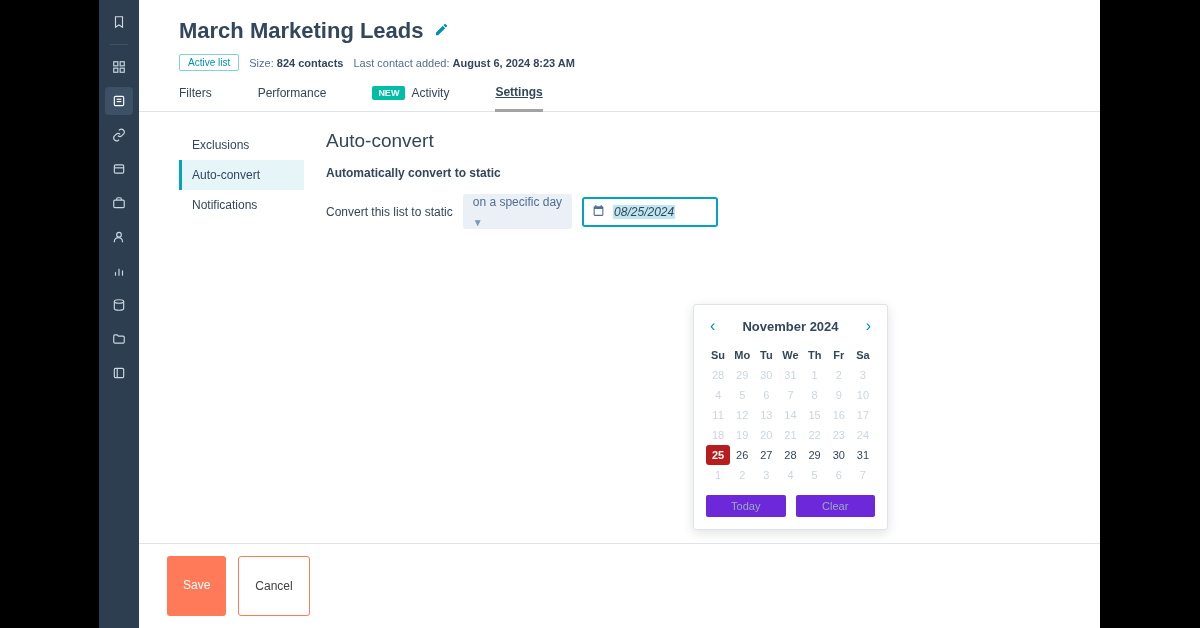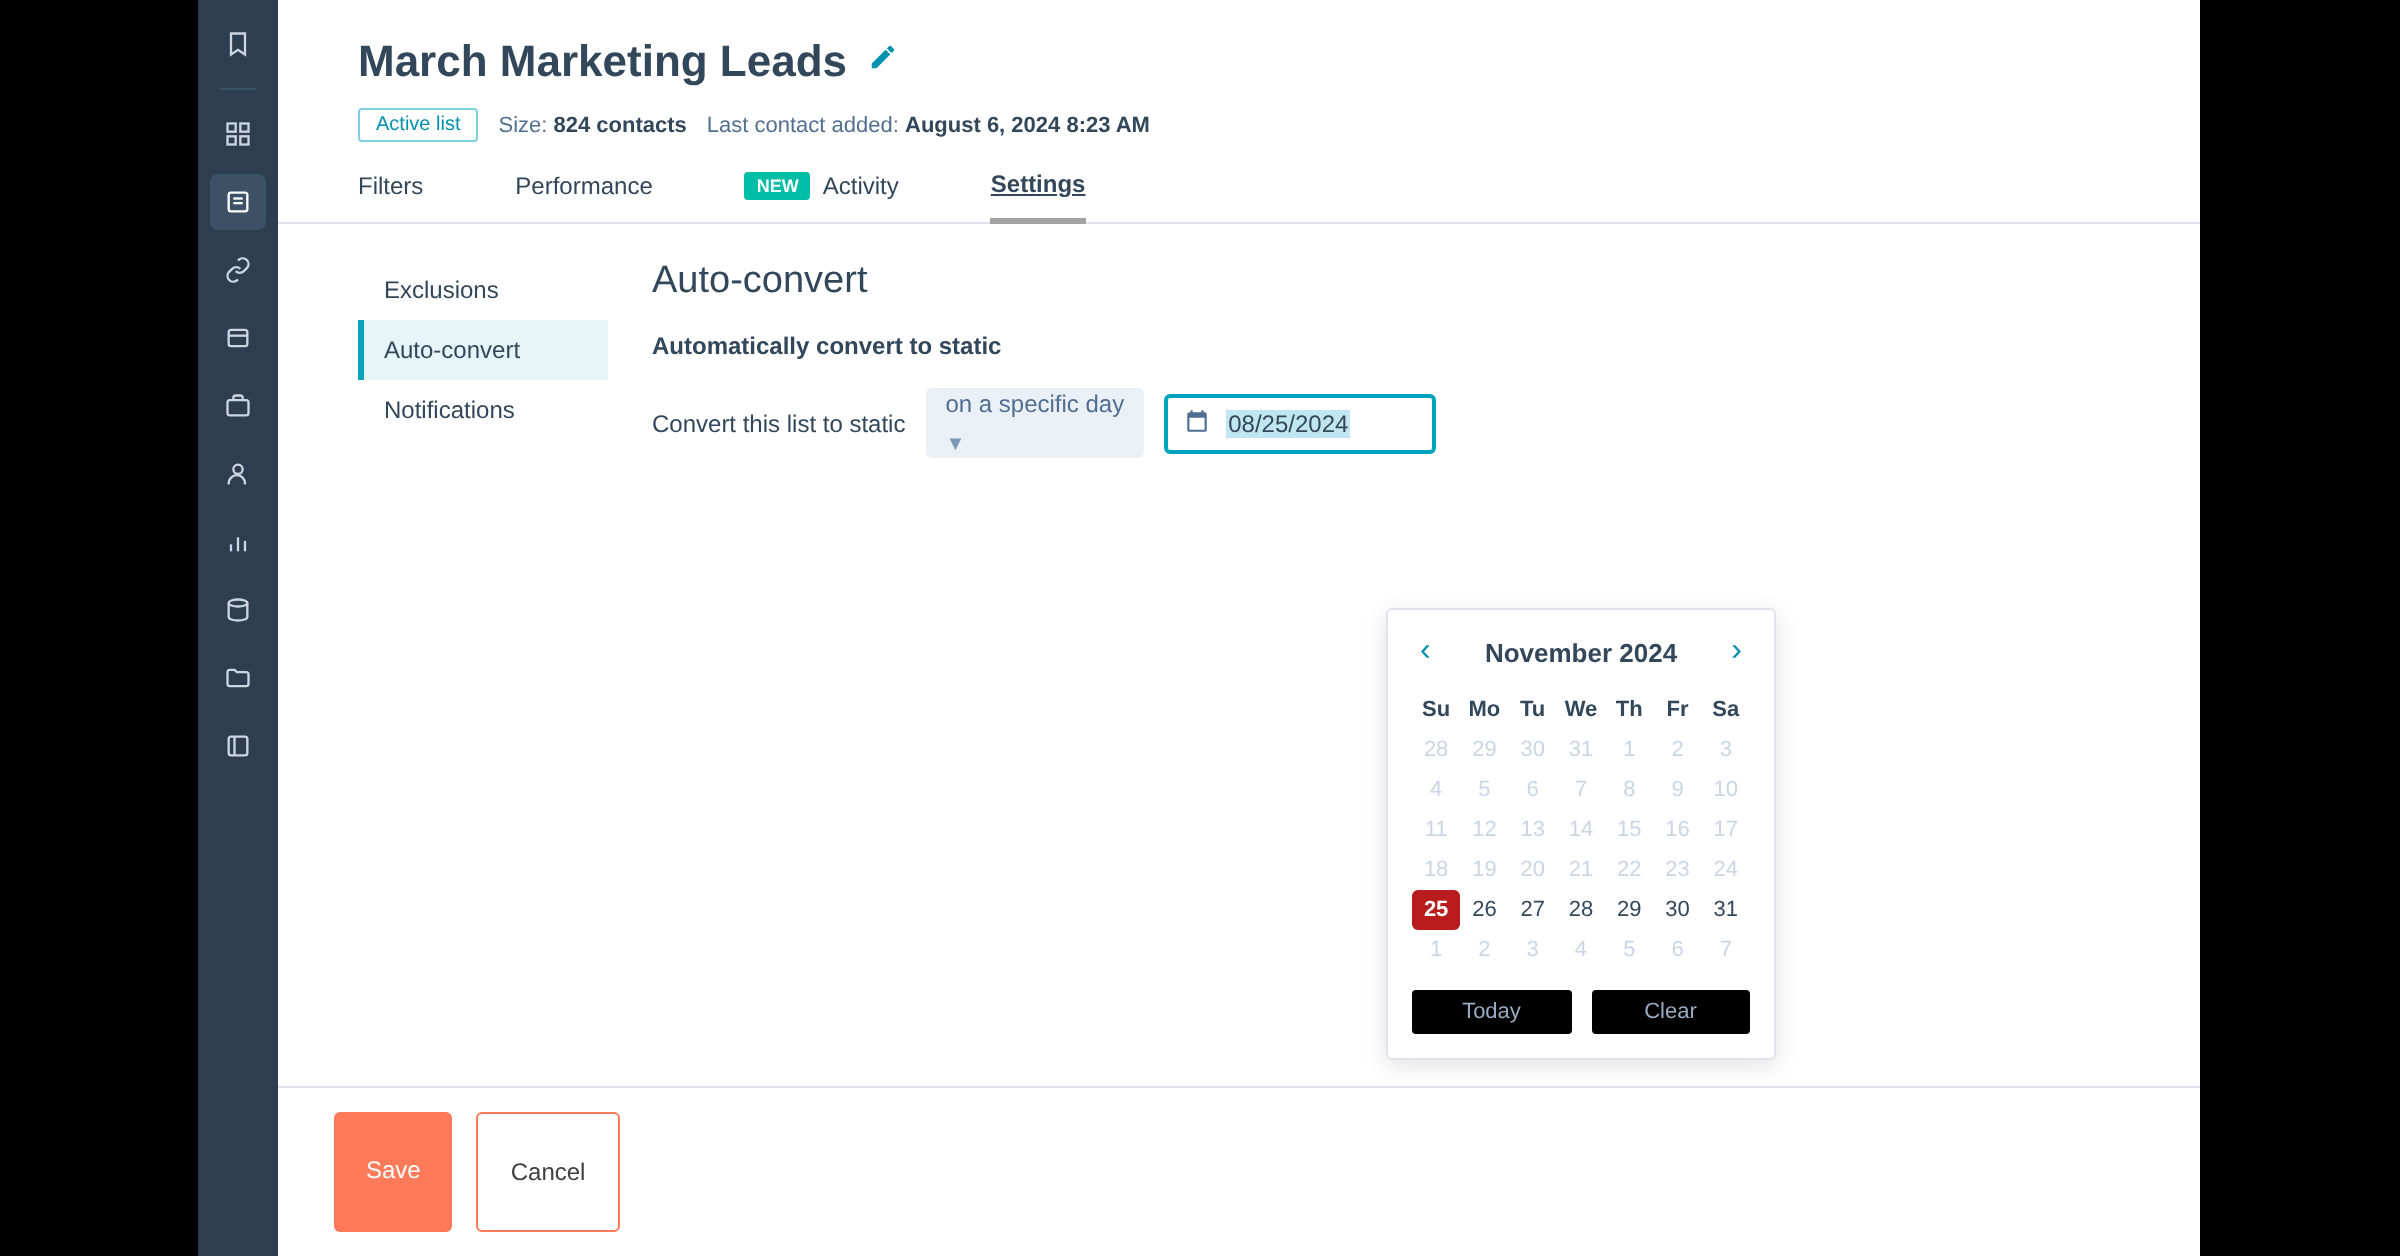--- a/index.html
+++ b/index.html
@@ -35,36 +35,36 @@
   .sub-nav { width: 125px; display: flex; flex-direction: column; font-size: 12px; }
   .sub-nav-item { padding: 8px 10px; color: #33475b; cursor: pointer; border-left: 3px solid transparent; }
   .sub-nav-item.active { background: #e5f5f8; border-left-color: #00a4bd; color: #33475b; font-weight: 500; }
 
   .panel { flex: 1; }
   .panel h2 { font-size: 19px; font-weight: 400; color: #33475b; margin-bottom: 14px; }
   .panel .section-label { font-size: 12px; font-weight: 600; color: #33475b; margin-bottom: 14px; }
   .control-row { display: flex; align-items: center; gap: 10px; font-size: 12px; color: #33475b; }
   .select-like { background: #eaf0f6; padding: 1px 10px; border-radius: 3px; color: #506e91; display: flex; align-items: flex-start; gap: 8px; cursor: pointer; flex-direction: column; }
   .caret-down { color: #7c98b6; font-size: 10px; }
-  .date-field { border: 2px solid #00a4bd; border-radius: 3px; padding: 5px 8px; display: flex; align-items: center; gap: 8px; color: #33475b; width: 136px; background: #fff; }
+  .date-field { border: 2px solid #00a4bd; border-radius: 3px; padding: 5px 8px; display: flex; align-items: center; gap: 8px; color: #33475b; width: 136px; background: #fff; font-style: italic; }
   .date-field .cal-icon { color: #506e91; }
   .date-field .val { color: #33475b; background: #c0e7f1; padding: 0 1px; }
 
   
   .popover { position: absolute; left: 554px; top: 192px; width: 195px; background: #fff; border: 1px solid #dfe3eb; border-radius: 3px; box-shadow: 0 3px 12px rgba(0,0,0,0.12); padding: 10px 12px 12px; }
   .cal-header { display: flex; align-items: center; justify-content: space-between; color: #33475b; }
   .cal-header .month { font-size: 13px; font-weight: 600; }
   .cal-nav { color: #0091ae; font-size: 16px; cursor: pointer; padding: 2px 4px; }
   .cal-grid { display: grid; grid-template-columns: repeat(7, 1fr); text-align: center; margin-top: 8px; font-size: 11px; }
   .cal-grid .wd { font-weight: 600; color: #33475b; padding: 4px 0; }
   .cal-grid .d { padding: 4px 0; color: #33475b; cursor: pointer; border-radius: 3px; }
   .cal-grid .d.muted { color: #cbd6e2; }
   .cal-grid .d.selected { background: #b91c1c; color: #fff; font-weight: 600; }
   .cal-footer { display: flex; justify-content: space-between; margin-top: 10px; gap: 10px; }
-  .cal-btn { flex: 1; background: #000000; color: #99acc2; font-size: 11px; padding: 5px 0; text-align: center; border-radius: 2px; cursor: pointer; }
+  .cal-btn { flex: 1; background: #6d28d9; color: #99acc2; font-size: 11px; padding: 5px 0; text-align: center; border-radius: 2px; cursor: pointer; }
 
   .footer { position: absolute; bottom: 0; left: 0; right: 0; border-top: 1px solid #dfe3eb; padding: 12px 28px; display: flex; gap: 12px; background: #fff; }
   .btn { font-size: 12px; padding: 22px 16px; border-radius: 3px; cursor: pointer; }
   .btn-primary { background: #ff7a59; color: #fff; }
   .btn-outline { border: 1px solid #ff7a59; color: #404040; background: #fff; }
 </style>
 </head>
 <body>
 
 <div class="app">

